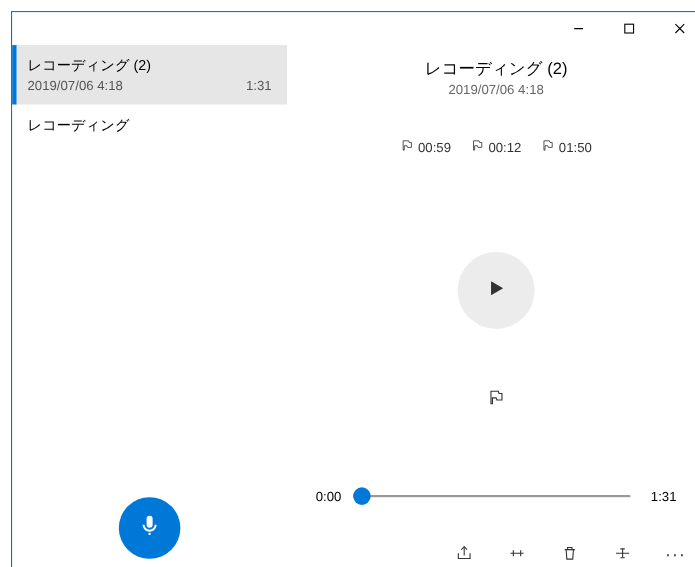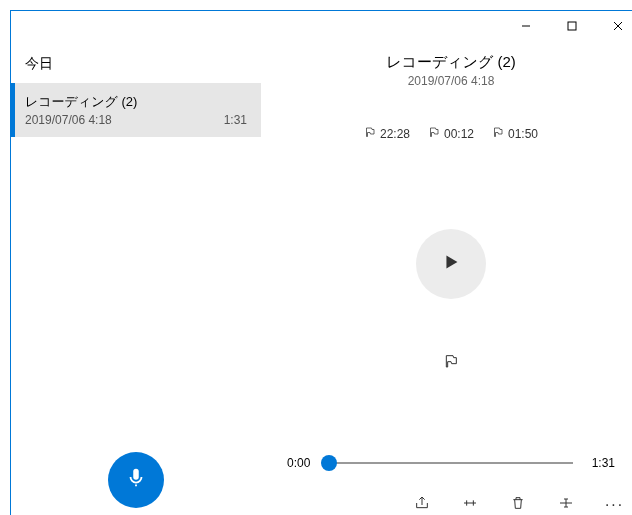--- a/index.html
+++ b/index.html
@@ -61,21 +61,21 @@
     width: 70px; height: 70px; border-radius: 50%;
     background: #ececec; display: flex; align-items: center; justify-content: center;
   }
   .play-btn svg { width: 22px; height: 22px; fill: #333; }
   .add-flag {
     margin-top: 54px;
     width: 20px; height: 20px; display:flex; align-items:center; justify-content:center;
   }
   .add-flag svg { width: 16px; height: 16px; stroke:#333; fill:none; stroke-width:1.5; }
   .timeline-row {
-    position: absolute; bottom: 54px; left: 26px; right: 26px;
+    position: absolute; bottom: 66px; left: 26px; right: 26px;
     display: flex; align-items: center;
   }
   .time-label { font-size: 12px; color:#000; width: 36px; }
   .time-label.right { text-align: right; }
   .track {
     flex:1; height: 2px; background:#999; position: relative; margin: 0 6px;
   }
   .thumb {
     position:absolute; left:0; top:50%; transform:translate(-50%,-50%);
     width:16px; height:16px; border-radius:50%; background:#0078d7;
@@ -109,31 +109,31 @@
       <svg width="10" height="10">
           <line x1="1" y1="1" x2="9" y2="9" stroke="#000"></line>
           <line x1="9" y1="1" x2="1" y2="9" stroke="#000"></line>
         </svg>
     </div>
   </div>
 
   <div class="body">
 
     <div class="sidebar">
-      <div class="section-header">今日</div>
 
       <div class="rec-item selected">
         <div class="rec-title">レコーディング (2)</div>
         <div class="rec-meta">
           <span>2019/07/06 4:18</span>
           <span>1:31</span>
         </div>
       </div>
 
       <div class="rec-item">
+        <div class="rec-title">レコーディング</div>
       </div>
 
       <div class="mic-btn">
         <span>
           <svg width="22" height="22" viewBox="0 0 24 24">
               <path d="M12 14a3 3 0 0 0 3-3V5a3 3 0 0 0-6 0v6a3 3 0 0 0 3 3z"></path>
               <path d="M19 11a7 7 0 0 1-14 0h2a5 5 0 0 0 10 0h2zM11 21h2v-2h-2v2z"></path>
             </svg>
         </span>
       </div>
@@ -141,21 +141,21 @@
 
     <div class="main">
       <div class="main-title">レコーディング (2)</div>
       <div class="main-date">2019/07/06 4:18</div>
 
       <div class="markers">
         <div class="marker">
           <span><svg viewBox="0 0 24 24">
                 <path d="M5 21V4h10l1 3h4v9h-7l-1-3H7v8z"></path>
               </svg></span>
-          <span>22:28</span>
+          <span>00:59</span>
         </div>
         <div class="marker">
           <span><svg viewBox="0 0 24 24">
                 <path d="M5 21V4h10l1 3h4v9h-7l-1-3H7v8z"></path>
               </svg></span>
           <span>00:12</span>
         </div>
         <div class="marker">
           <span><svg viewBox="0 0 24 24">
                 <path d="M5 21V4h10l1 3h4v9h-7l-1-3H7v8z"></path>

